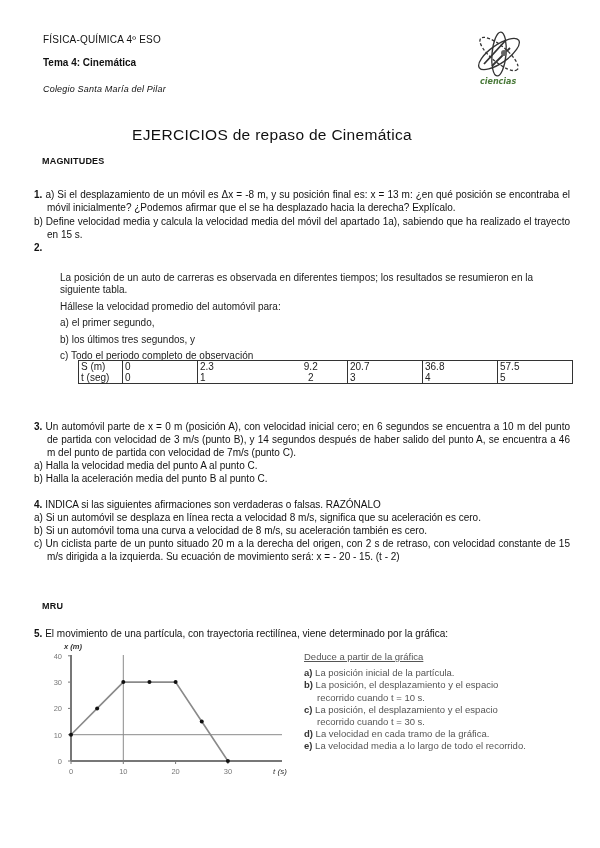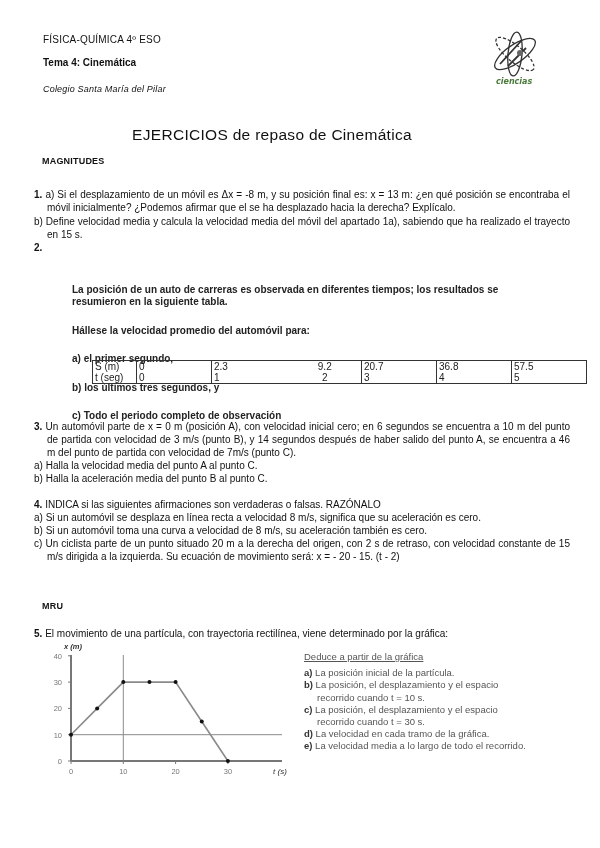--- a/index.html
+++ b/index.html
@@ -3,29 +3,29 @@
 <meta charset="utf-8">
 <style>
   html, body { margin: 0; padding: 0; background: #ffffff; }
   body { width: 600px; height: 848px; position: relative; overflow: hidden;
          font-family: "Liberation Sans", sans-serif; color: #111; }
   .abs { position: absolute; }
   .hdr { left: 43px; font-size: 10px; line-height: 12px; white-space: nowrap; color: #111; }
   .hdr-course { top: 34px; letter-spacing: 0.2px; }
   .hdr-school { top: 46px; font-style: italic; font-size: 9px; letter-spacing: 0.2px; margin-top: 37px; }
   .hdr-topic { top: 57px; font-weight: bold; font-size: 10px; }
-  .logo { left: 482px; top: 26px; width: 66px; height: 64px; }
+  .logo { left: 466px; top: 26px; width: 66px; height: 64px; }
   .title { top: 126px; left: 0; width: 544px; text-align: center; font-size: 15.5px; letter-spacing: 0.3px; }
   .section-h { left: 42px; font-size: 9px; font-weight: bold; letter-spacing: 0.2px; }
   .block { left: 34px; width: 536px; font-size: 10px; line-height: 13px; text-align: justify; color: #111; }
   .para { padding-left: 13px; text-indent: -13px; margin: 0; }
   .num { font-weight: bold; }
   .ex2-body { top: 268px; left: 56px; width: 494px; font-size: 10px; line-height: 12.4px; color: #222; }
-  .ex2-body p { margin: 16px; font-weight: bold; }
-  table.data { position: absolute; top: 360px; left: 92px; width: 494px; border-collapse: collapse;
+  .ex2-body p { margin: 4px; }
+  table.data { position: absolute; top: 360px; left: 78px; width: 494px; border-collapse: collapse;
                font-size: 10px; line-height: 11px; color: #222; table-layout: fixed; }
   table.data td { border: 1px solid #333; padding: 0 2px; vertical-align: top; }
   table.data tr.r0 td { border-bottom: none; }
   table.data tr.r1 td { border-top: none; }
   table.data td.noborder-r { border-right: none; }
   table.data td.noborder-l { border-left: none; text-align: center; }
   .chart { left: 40px; top: 640px; width: 260px; height: 140px; }
   .panel { left: 304px; top: 651px; width: 226px; font-size: 9.5px; line-height: 12.2px; color: #555; }
   .panel p { margin: 0; padding-left: 13px; text-indent: -13px; }
   .panel .lead { padding-left: 0; text-indent: 0; margin-bottom: 4px; text-decoration: underline; }

